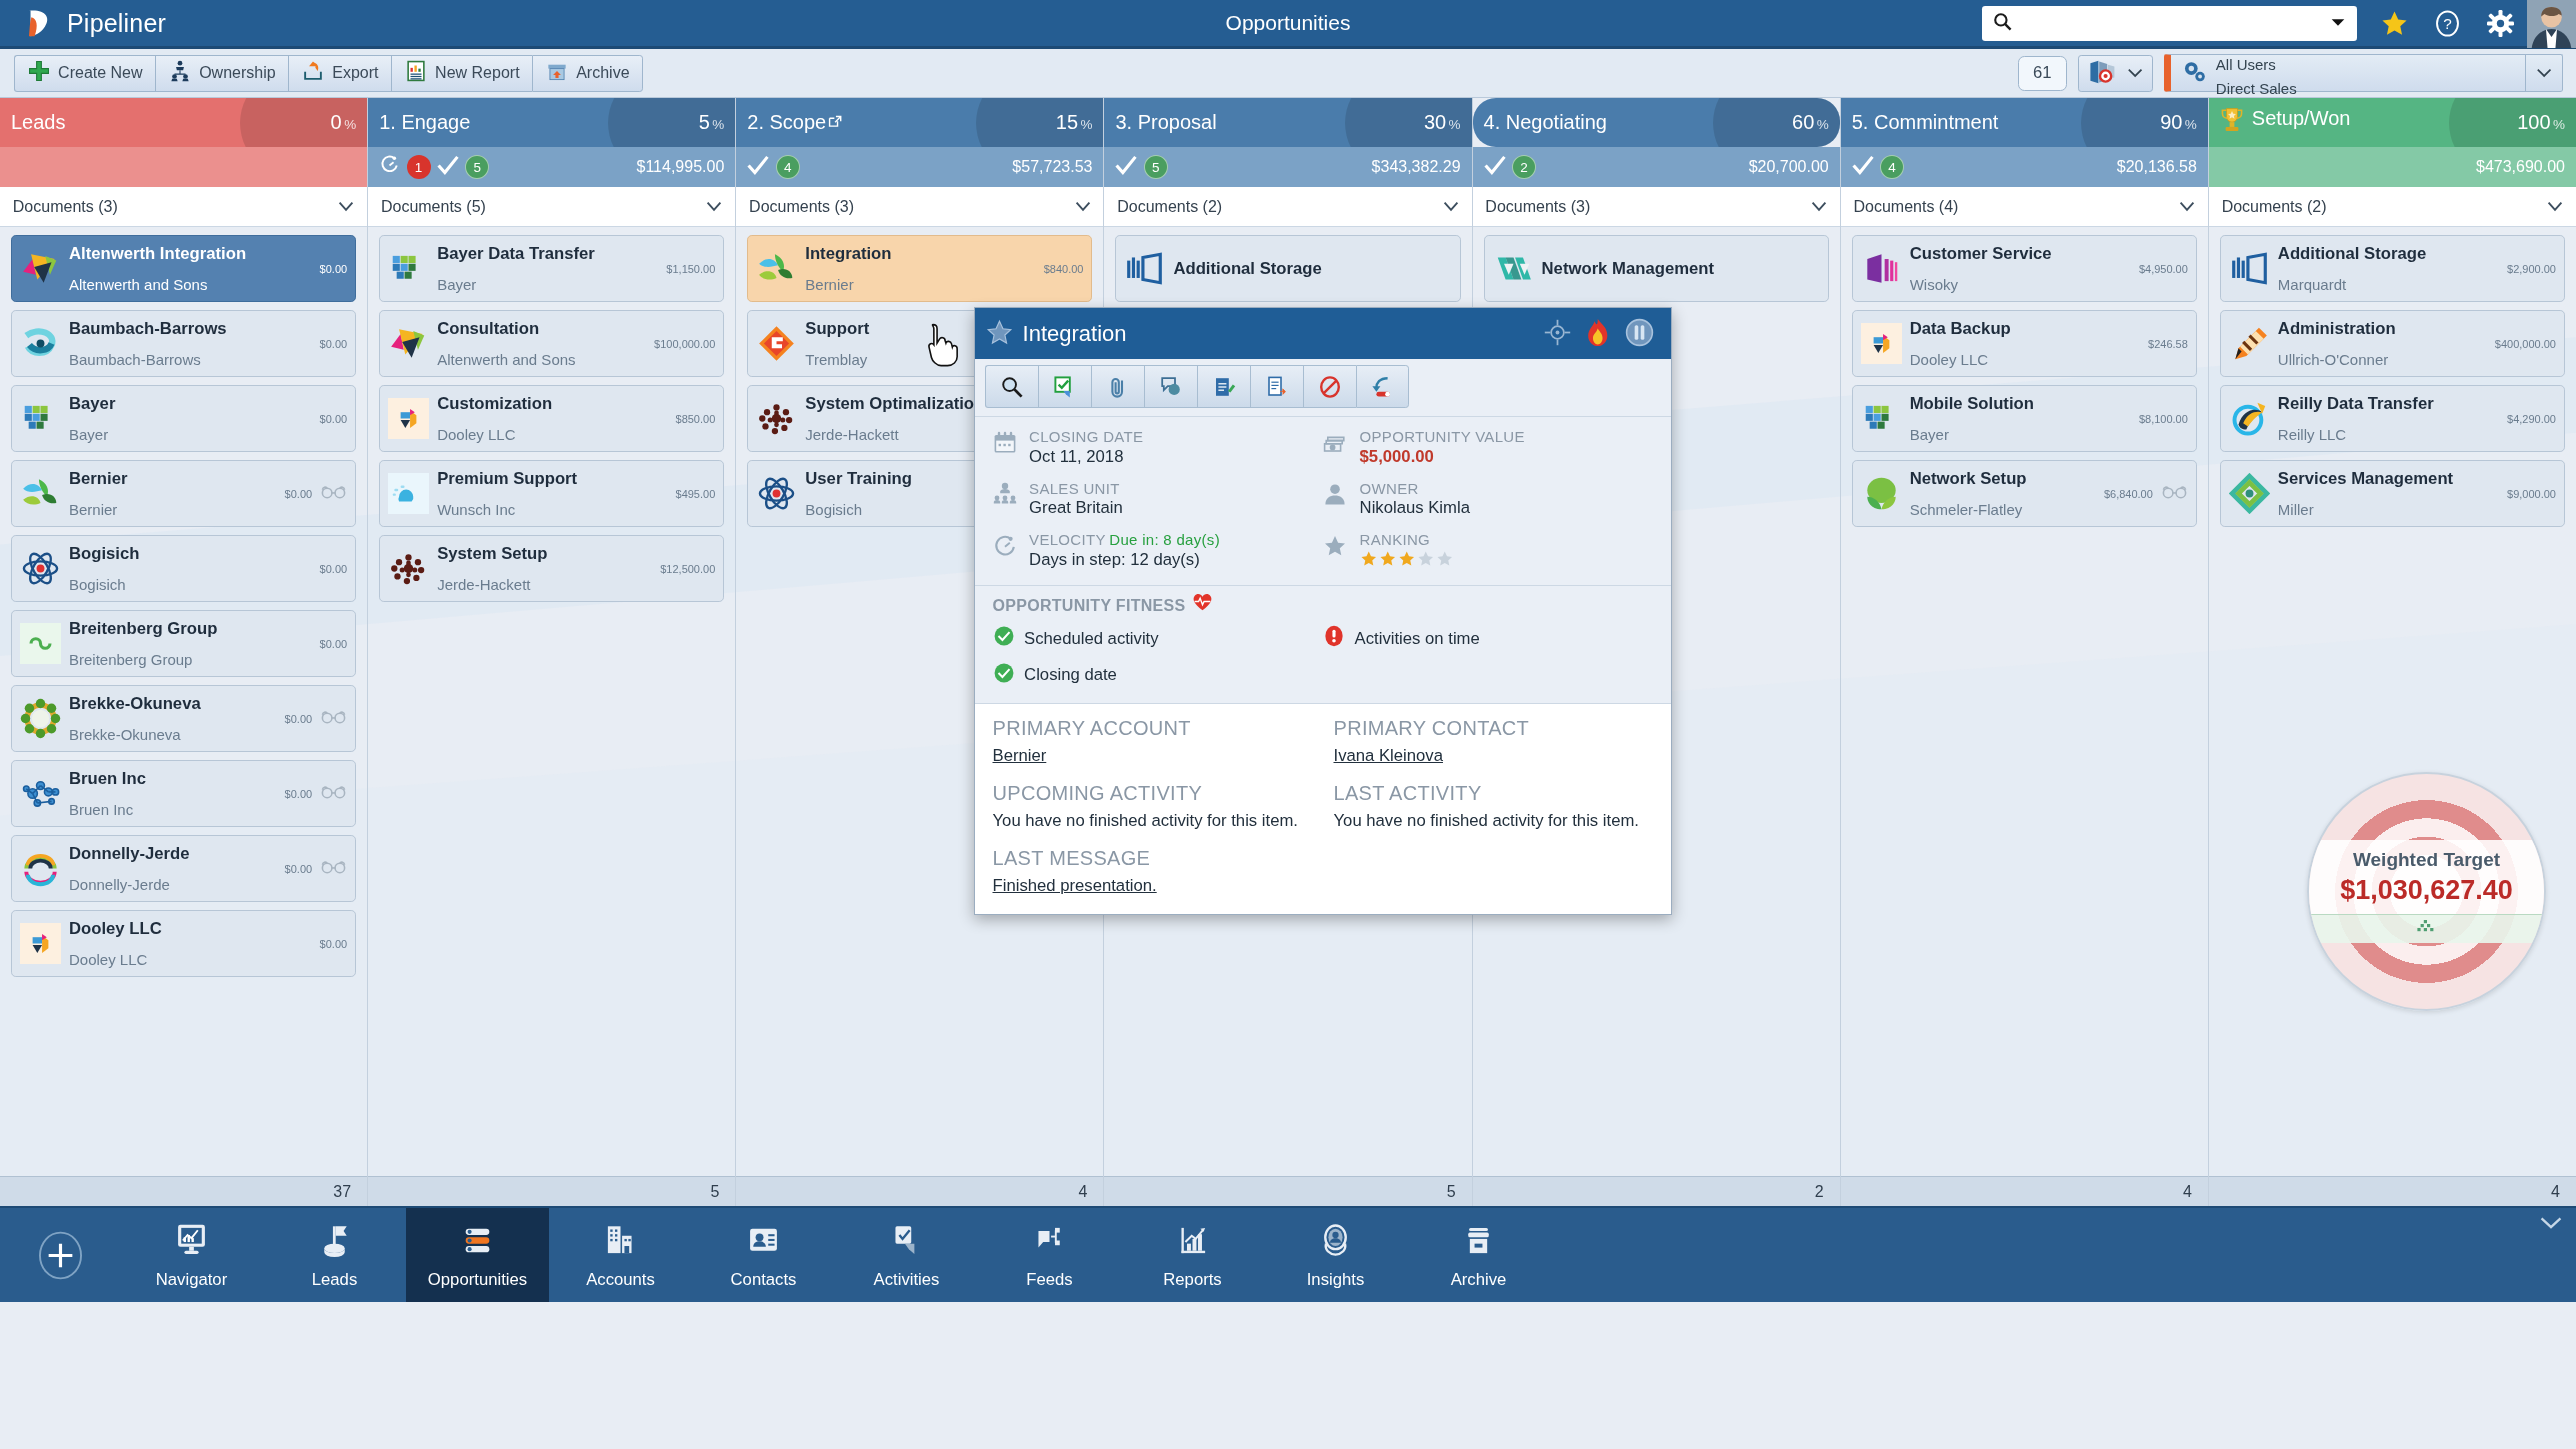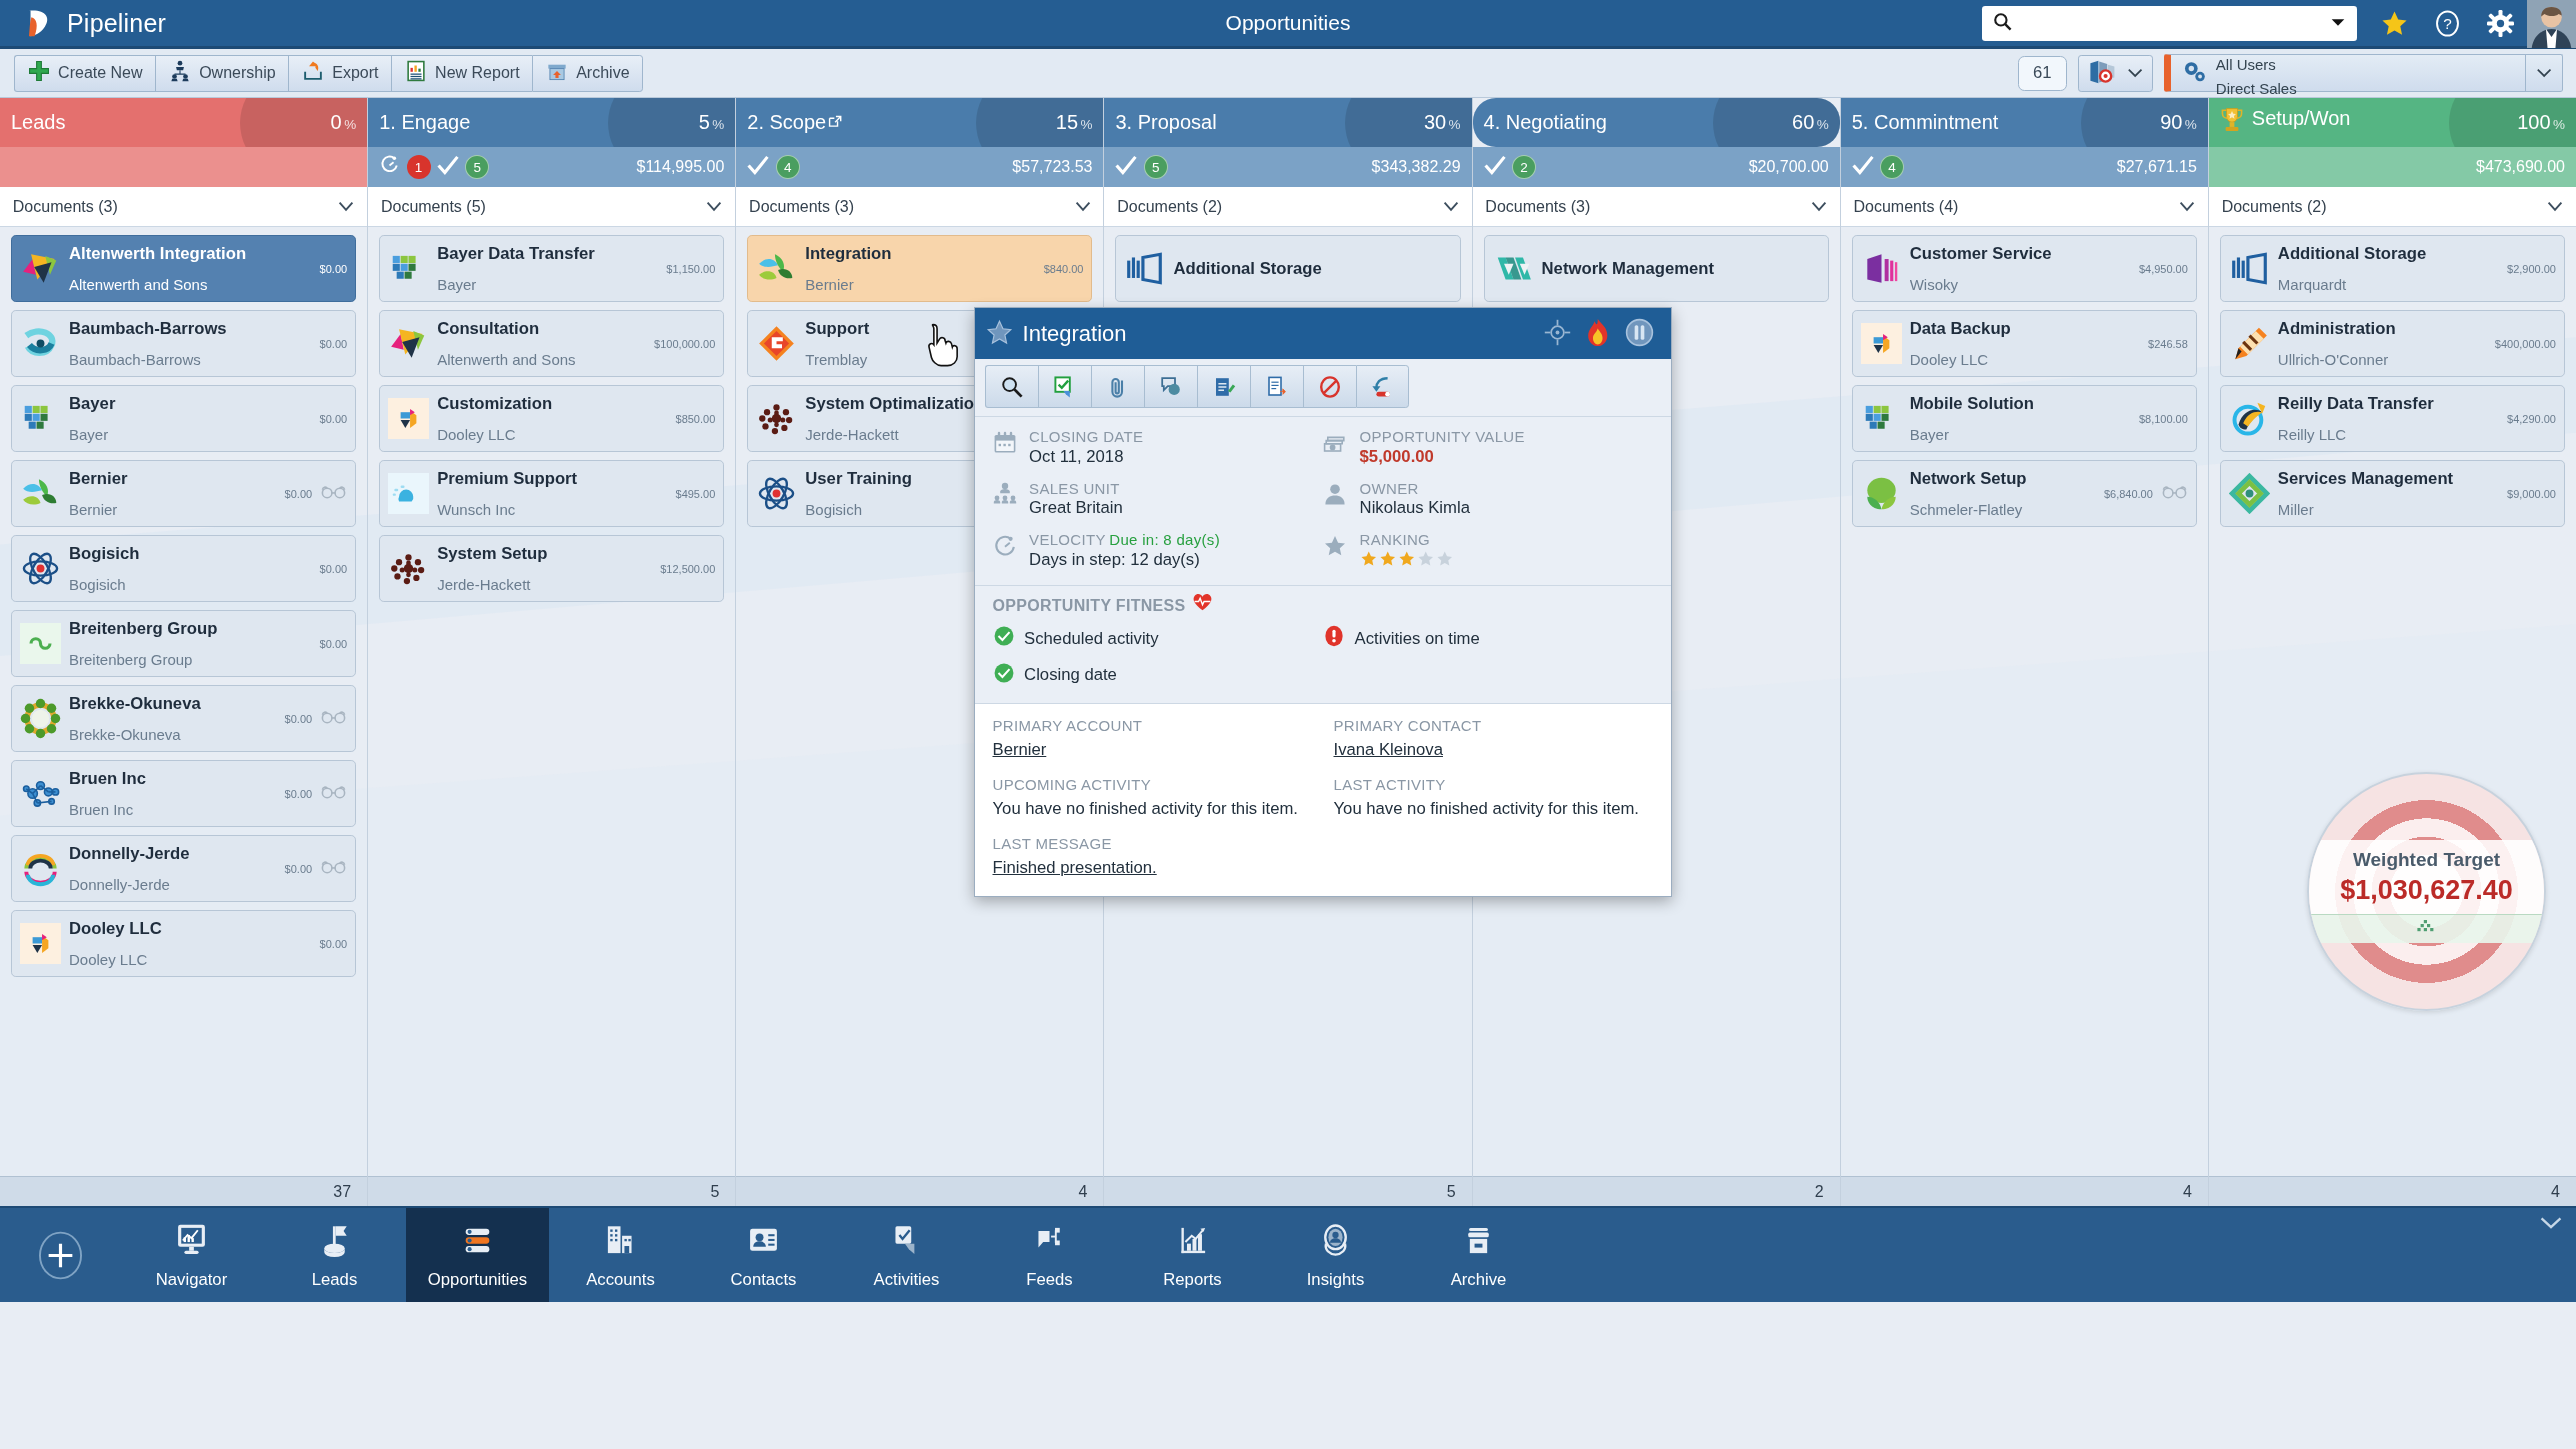--- a/index.html
+++ b/index.html
@@ -170,21 +170,21 @@
   .pf-lab{ font-size:15px; color:#8a97a5; letter-spacing:0.3px; }
   .pf-val{ font-size:16.7px; color:#22303d; margin-top:1.6px; }
   .pf-val.money{ color:#c0392b; font-weight:700; }
   .due{ color:#27a03f; }
   .pop-fit{ padding:6.4px 17.5px 14.3px; border-top:0.8px solid #cdd8e4; }
   .fit-title{ font-size:16px; color:#8a97a5; letter-spacing:0.3px; display:flex; align-items:flex-end; gap:6.4px; margin-bottom:9.6px;font-weight:bold;}
   .fit-grid{ display:grid; grid-template-columns:1fr 1fr; row-gap:9.6px; }
   .fit-item{ display:flex; align-items:center; gap:9.6px; font-size:16.7px; color:#22303d; }
   .pop-foot{ background:#fff; padding:12.8px 17.5px 17.5px; border-top:0.8px solid #cdd8e4; }
   .foot-grid{ display:grid; grid-template-columns:1fr 1fr; column-gap:21px; row-gap:4.8px; }
-  .fl{ font-size:15px; color:#8a97a5; letter-spacing:0.3px; margin-top:11px;}
+  .fl{ font-size:20px; color:#8a97a5; letter-spacing:0.3px; margin-top:11px;}
   .fl:first-child,.foot-grid>.fl:nth-child(2){ margin-top:0; }
   .fv{ font-size:16.7px; color:#22303d; line-height:1.3; }
   .fv a{ color:#22303d; text-decoration:underline; cursor:pointer; }
   .cursor-hand{ position:absolute; left:925px; top:323px; z-index:45; }
   
   .bottomnav{
     height:96px; background:#2a5c8d; display:flex; align-items:stretch;
     position:relative; border-top:2.4px solid #1d4a75;
   }
   .nav-add{ width:120px; display:flex; align-items:center; justify-content:center; cursor:pointer;}
@@ -793,21 +793,21 @@
           <span class="st-name">
             <span>5. Commintment</span>
           </span>
           <span class="st-pct">90<i>%</i></span>
         </div>
         <div class="st-sub" style="background: rgb(123, 162, 198);">
           <span><svg width="22" height="21" viewBox="0 0 28 26">
               <path d="M2 13 L10 22 L26 2" fill="none" stroke="#fff" stroke-width="4"></path>
             </svg></span>
           <span class="badge green">4</span>
-          <span class="amt">$27,671.15</span>
+          <span class="amt">$20,136.58</span>
         </div>
         <div class="docs-bar">
           <span>Documents (4)</span>
           <span class="chev"><svg width="16" height="10.4" viewBox="0 0 20 13">
               <path d="M2 2 L10 11 L18 2" fill="none" stroke="#3d4e5e" stroke-width="2.4"></path>
             </svg></span>
         </div>
         <div class="cards">
           <div class="card">
             <span class="card-logo"><svg viewBox="0 0 52 52">

